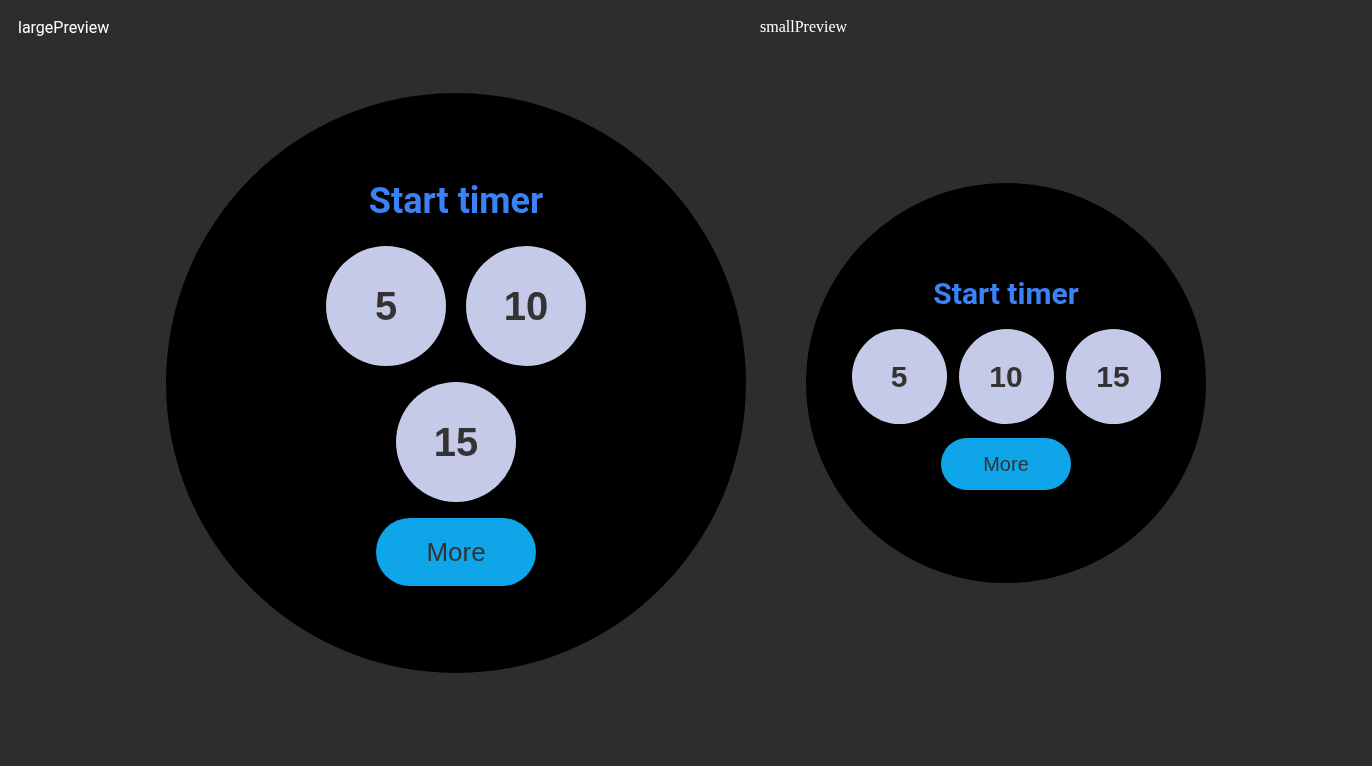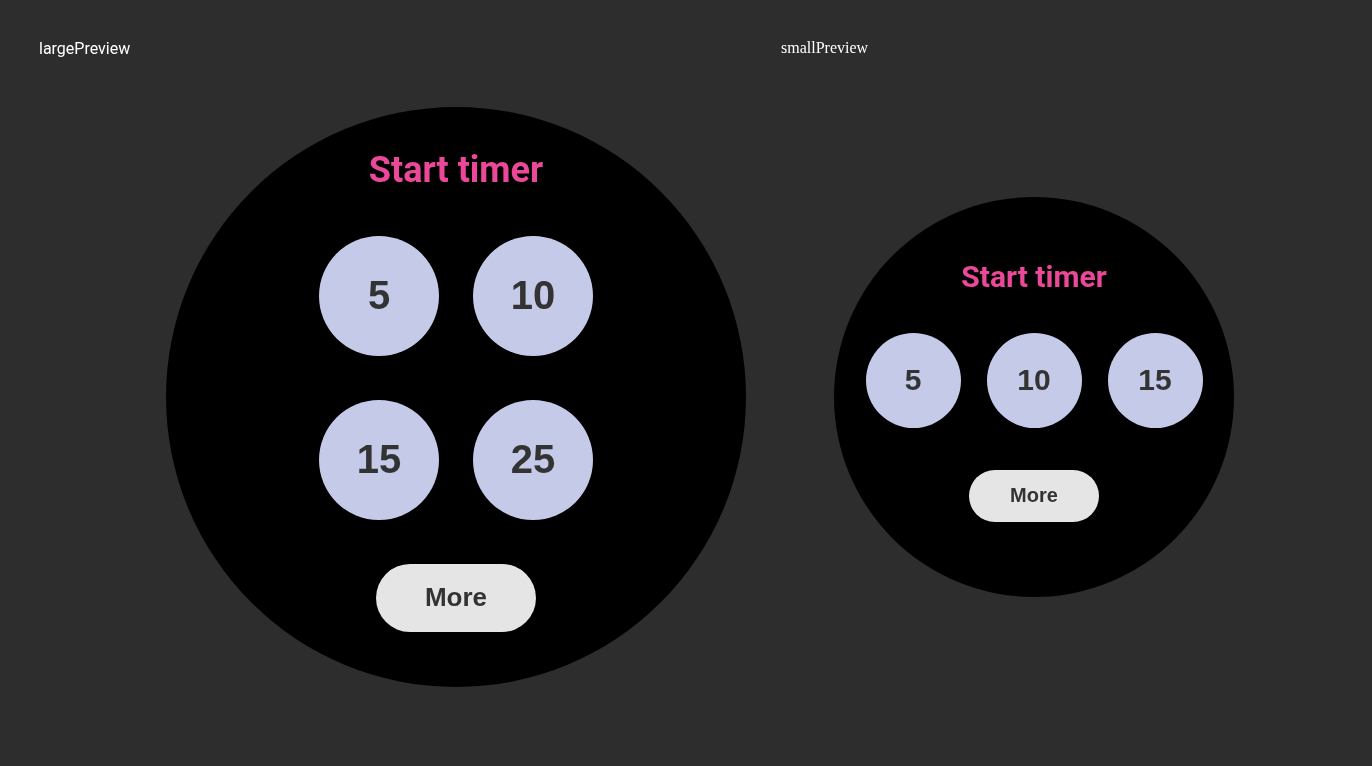--- a/index.html
+++ b/index.html
@@ -1,16 +1,16 @@
 <!DOCTYPE html>
 <html><head>
   <meta charset="utf-8">
   <style>
     * {
-      margin: 7px;
+      margin: 0;
       padding: 0;
       box-sizing: border-box;
     }
 
     body {
       width: 1372px;
       height: 766px;
       background-color: #2d2d2d;
       display: flex;
       flex-direction: row;
@@ -53,21 +53,21 @@
       border-radius: 50%;
       background-color: #000000;
       display: flex;
       flex-direction: column;
       align-items: center;
       justify-content: center;
       gap: 16px;
     }
 
     .watch-title {
-      color: #ec4899;
+      color: #3b82f6;
       font-weight: 700;
       text-align: center;
     }
 
     .watch-large .watch-title {
       font-size: 36px;
       margin-bottom: 8px;
     }
 
     .watch-small .watch-title {
@@ -103,27 +103,27 @@
       outline: none;
     }
 
     .watch-large .timer-btn-circle {
       width: 120px;
       height: 120px;
       font-size: 40px;
     }
 
     .more-btn {
-      background-color: #e5e5e5;
+      background-color: #0ea5e9;
       border-radius: 50px;
       display: flex;
       align-items: center;
       justify-content: center;
       color: #333333;
-      font-weight: 700;
+      font-weight: 400;
       cursor: pointer;
       border: none;
       outline: none;
     }
 
     .watch-large .more-btn {
       width: 160px;
       height: 68px;
       font-size: 26px;
     }
@@ -171,21 +171,20 @@
 <div class="watch-container">
   <div class="watch-large">
     <div class="watch-title">Start timer</div>
     <div class="timer-grid-large">
       <div class="timer-row">
         <button class="timer-btn-circle">5</button>
         <button class="timer-btn-circle">10</button>
       </div>
       <div class="timer-row">
         <button class="timer-btn-circle">15</button>
-        <button class="timer-btn-circle">25</button>
       </div>
       <div class="timer-row">
         <button class="more-btn">More</button>
       </div>
     </div>
   </div>
 </div>
 
 <div class="watch-container">
   <div class="watch-small">

